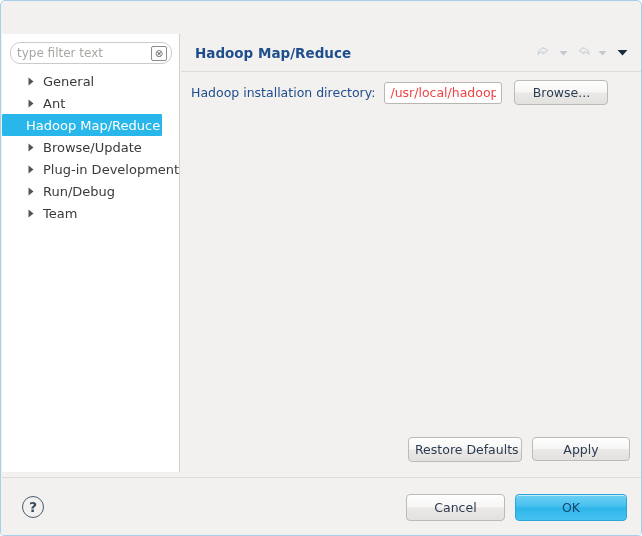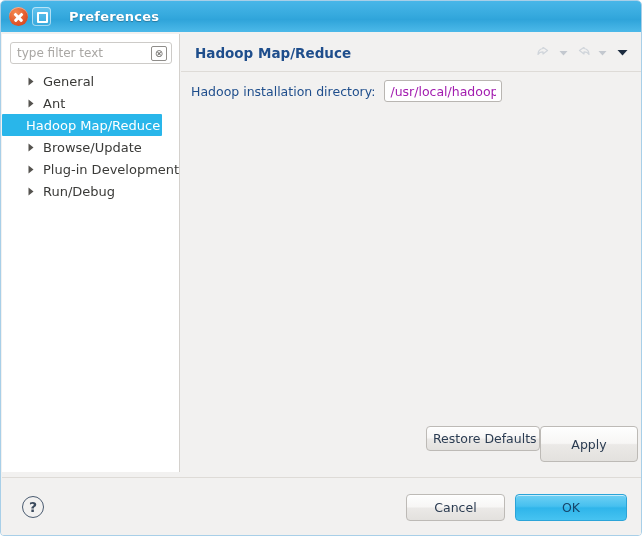--- a/index.html
+++ b/index.html
@@ -105,21 +105,21 @@
   #filter-wrap {
     position: absolute;
     left: 8px; top: 8px;
     width: 162px; height: 22px;
   }
   #filter-input {
     width: 100%;
     height: 22px;
     box-sizing: border-box;
     border: 1px solid #cdcbc8;
-    border-radius: 3px;
+    border-radius: 10px;
     background: #ffffff;
     font-family: "DejaVu Sans", "Liberation Sans", sans-serif;
     font-size: 12px;
     color: #3b3b3b;
     padding: 0 22px 0 6px;
     outline: none;
   }
   #filter-input::placeholder { color: #a9a7a4; }
   #filter-clear {
     position: absolute;
@@ -224,21 +224,21 @@
   #dir-input {
     margin-left: 9px;
     width: 118px;
     height: 22px;
     box-sizing: border-box;
     border: 1px solid #b9b6b2;
     border-radius: 3px;
     background: #ffffff;
     font-family: "DejaVu Sans", "Liberation Sans", sans-serif;
     font-size: 12.5px;
-    color: #a21caf;
+    color: #ef4444;
     padding: 0 5px;
     outline: none;
   }
 
   .btn {
     font-family: "DejaVu Sans", "Liberation Sans", sans-serif;
     font-size: 12.5px;
     color: #2b3c52;
     background: linear-gradient(to bottom, #fefefe 0%, #f7f6f5 48%, #ebe9e7 52%, #e3e1de 100%);
     border: 1px solid #bdbab6;
@@ -248,25 +248,26 @@
     white-space: nowrap;
   }
   #browse-btn {
     margin-left: 12px;
     width: 94px;
     height: 25px;
   }
 
   #panel-footer {
     position: absolute;
-    right: 3px; bottom: 10px;
-    display: flex;
+    right: 11px; bottom: 10px;
+    display: flex;
+    gap: 10px;
   }
   #restore-btn { width: 114px; height: 25px; }
-  #apply-btn   { width: 98px;  height: 36px; }
+  #apply-btn   { width: 98px;  height: 24px; }
 
   
   #bottom-bar {
     position: absolute;
     left: 1px; bottom: 1px;
     width: 639px;
     height: 59px;
     background: #f2f1f0;
     border-top: 1px solid #dedbd7;
     box-sizing: border-box;
@@ -302,25 +303,20 @@
     font-weight: normal;
     border-radius: 4px;
     box-shadow: inset 0 1px 0 rgba(255,255,255,.6);
   }
 </style>
 </head>
 <body>
 
 <div id="window">
 
-  <div id="titlebar">
-    <div class="tb-btn" id="btn-close"></div>
-    <div class="tb-btn" id="btn-maximize"></div>
-    <div id="window-title">Preferences</div>
-  </div>
 
   <div id="content">
 
     <div id="left-col">
 
       <div id="filter-wrap">
         <input id="filter-input" type="text" placeholder="type filter text" style="">
         <div id="filter-clear">⊗</div>
       </div>
 
@@ -370,20 +366,28 @@
 
         <div class="tree-item">
           <span class="arrow">
             <svg width="8" height="9" viewBox="0 0 8 9">
                 <path d="M1.5 0.5 L6.5 4.5 L1.5 8.5 Z" fill="#55534f"></path>
               </svg>
           </span>
           <span class="tlabel">Run/Debug</span>
         </div>
 
+        <div class="tree-item">
+          <span class="arrow">
+            <svg width="8" height="9" viewBox="0 0 8 9">
+                <path d="M1.5 0.5 L6.5 4.5 L1.5 8.5 Z" fill="#55534f"></path>
+              </svg>
+          </span>
+          <span class="tlabel">Team</span>
+        </div>
 
       </div>
     </div>
 
     <div id="right-col">
 
       <div id="panel-head">
         <div id="panel-title">Hadoop Map/Reduce</div>
 
         <div id="nav-icons">
@@ -411,20 +415,21 @@
             <svg width="11" height="7" viewBox="0 0 11 7">
                 <path d="M0.5 1 L10.5 1 L5.5 6.5 Z" fill="#1c2b3f"></path>
               </svg>
           </span>
         </div>
       </div>
 
       <div id="form-row">
         <span id="dir-label">Hadoop installation directory:</span>
         <input id="dir-input" type="text" value="/usr/local/hadoop" style="">
+        <button class="btn" id="browse-btn">Browse...</button>
       </div>
 
       <div id="panel-footer">
         <button class="btn" id="restore-btn">Restore Defaults</button>
         <button class="btn" id="apply-btn">Apply</button>
       </div>
     </div>
 
     <div id="bottom-bar">
       <div id="help-btn">?</div>

